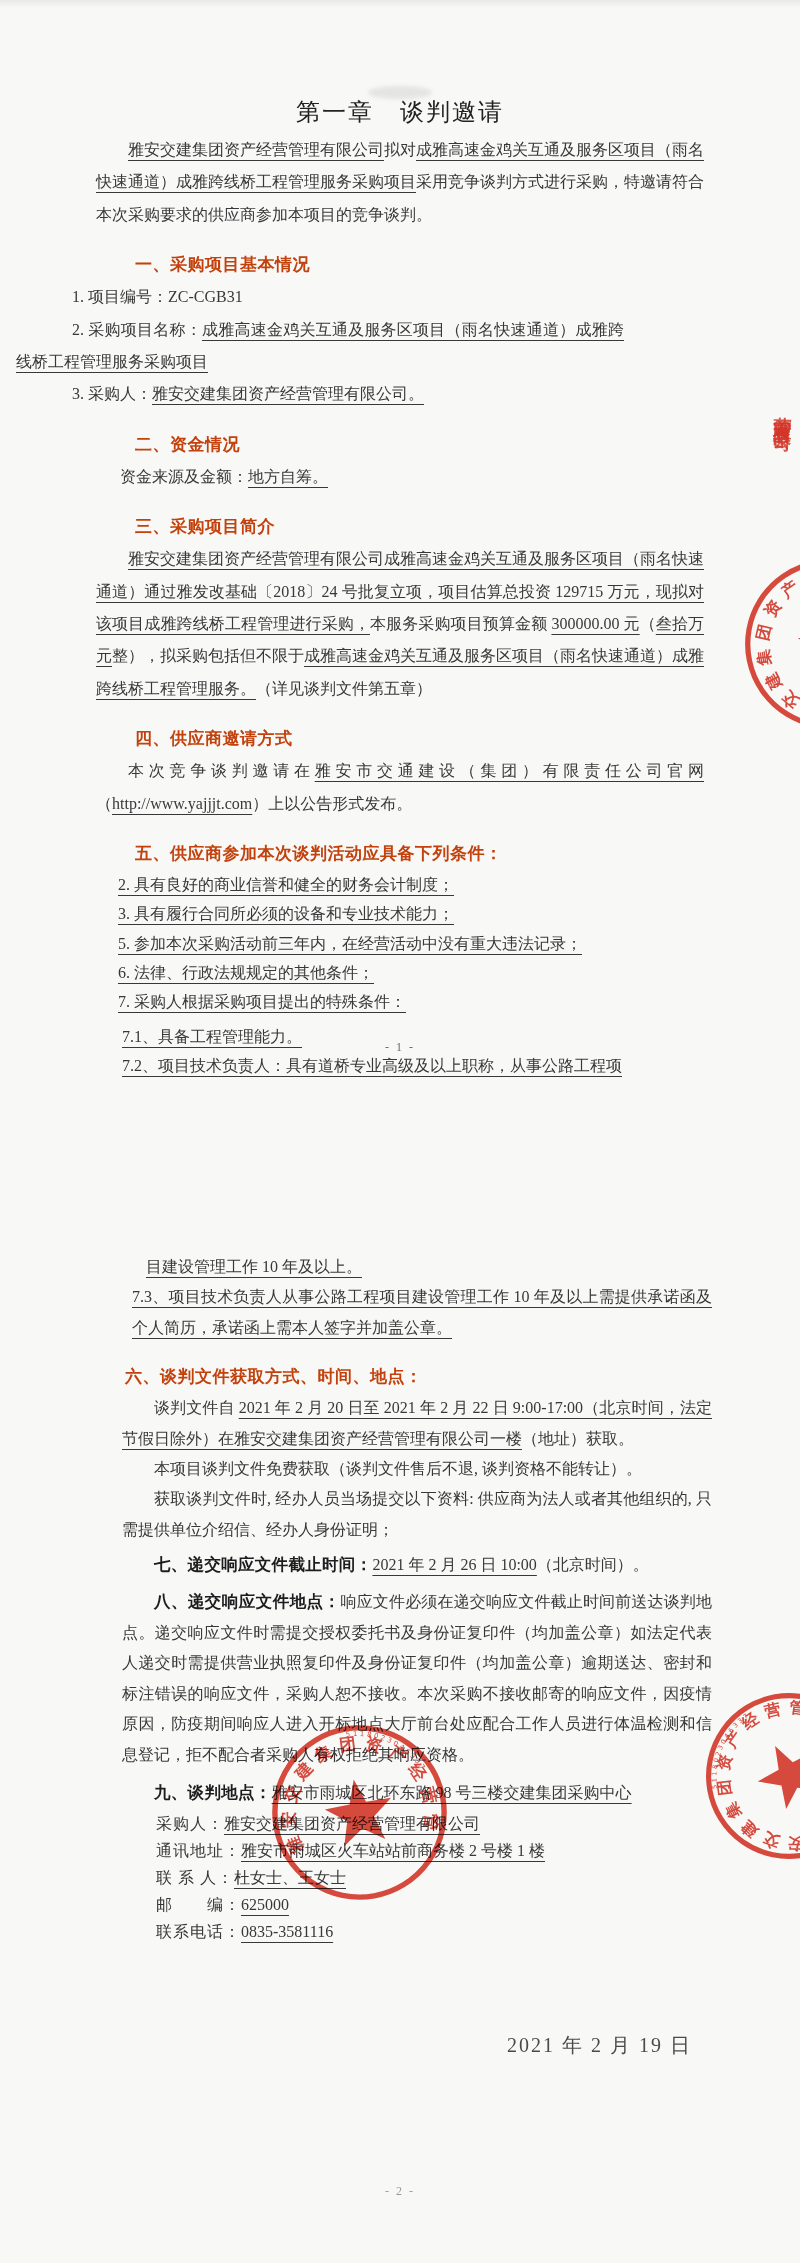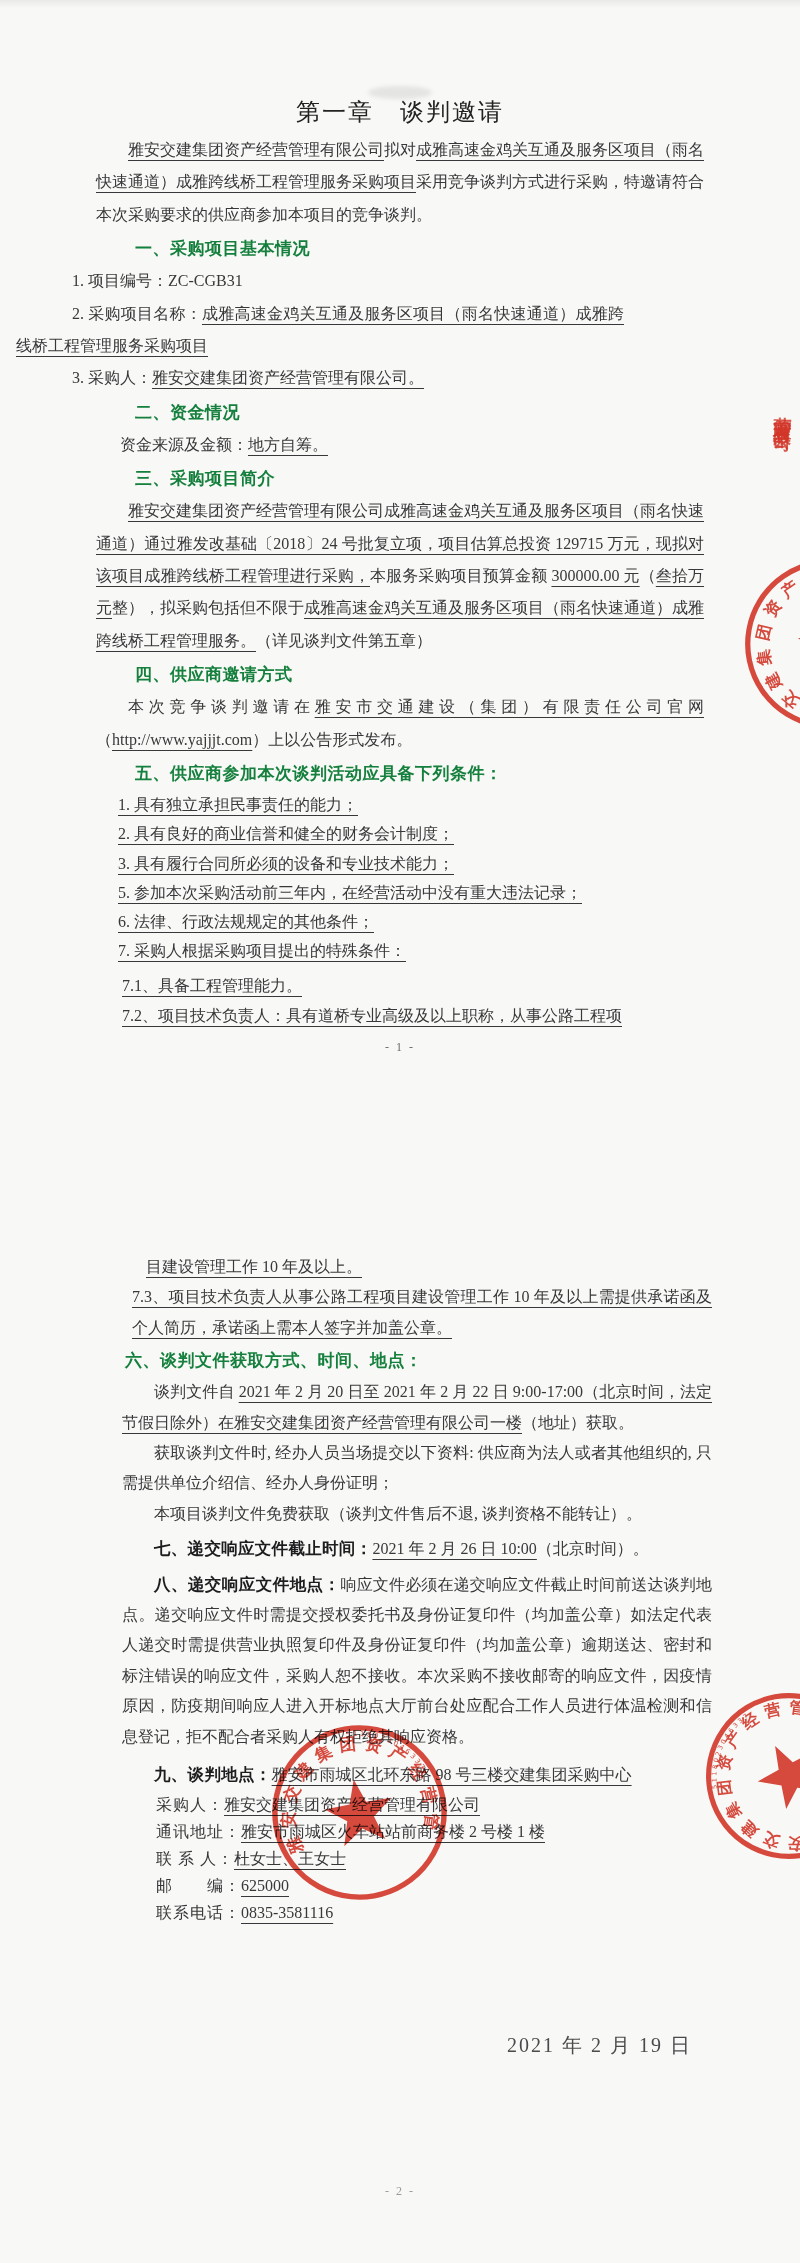--- a/index.html
+++ b/index.html
@@ -31,28 +31,28 @@
     font-family:"Liberation Serif","DejaVu Serif",serif;
     letter-spacing:2px;
   }
   .body-block{margin:0 96px;width:608px;font-size:16px;line-height:32.4px;text-align:justify;}
   .p2 .body-block{margin:0 88px 0 122px;width:590px;line-height:30.4px;}
   .ind2{text-indent:2em;}
   .ind35{text-indent:3.5em;margin-left:16px;}
   .ind15{text-indent:1.5em;}
   p{margin:0;}
   .sec-h{
-    margin:2px 96px 0 135px;width:570px;
+    margin:18px 96px 0 135px;width:570px;
     font-family:"Liberation Sans","DejaVu Sans",sans-serif;
-    font-weight:bold;font-size:17px;color:#15803d;
+    font-weight:bold;font-size:17px;color:#c2410c;
     line-height:32px;letter-spacing:.5px;
   }
   .p2 .sec-h{margin-left:125px;width:580px;}
   .sec-h-inline{
-    font-family:Liberation Serif, serif;
+    font-family:Liberation Mono, monospace;
     font-weight:bold;font-size:16.5px;color:#1d1d1f;letter-spacing:.3px;
   }
   .u{text-decoration:underline;text-underline-offset:5px;text-decoration-thickness:1px;}
   .cond{margin-left:22px;line-height:29.2px;}
   .cond7x{margin-left:26px;line-height:29.2px;}
   .cont-line{margin-left:24px;}
   .c73{margin-left:10px;}
   .h-with-body{margin-top:5px;}
   .contact-row{margin-left:34px;line-height:27.2px;font-size:16px;}
   .contact-row .label{letter-spacing:1px;}
@@ -105,42 +105,41 @@
     <p class="body-block ind15"><span>资金来源及金额：</span><u class="u">地方自筹。</u></p>
 
     <div class="sec-h">三、采购项目简介</div>
     <p class="body-block ind2"><u class="u">雅安交建集团资产经营管理有限公司成雅高速金鸡关互通及服务区项目（雨名快速通道）通过雅发改基础〔2018〕24 号批复立项，项目估算总投资 129715 万元，现拟对该项目成雅跨线桥工程管理进行采购，</u><span>本服务采购项目预算金额 </span><u class="u">300000.00 元</u><span>（</span><u class="u">叁拾万元</u><span>整），拟采购包括但不限于</span><u class="u">成雅高速金鸡关互通及服务区项目（雨名快速通道）成雅跨线桥工程管理服务。</u><span>（详见谈判文件第五章）</span></p>
 
     <div class="sec-h">四、供应商邀请方式</div>
     <p class="body-block ind2"><span>本次竞争谈判邀请在</span><u class="u">雅安市交通建设（集团）有限责任公司官网</u><span>（</span><u class="u">http://www.yajjjt.com</u><span>）上以公告形式发布。</span></p>
 
     <div class="sec-h">五、供应商参加本次谈判活动应具备下列条件：</div>
     <div class="body-block">
-      <p class="cond"><u class="u">1. 具有独立承担民事责任的能力；</u></p>
       <p class="cond"><u class="u">2. 具有良好的商业信誉和健全的财务会计制度；</u></p>
       <p class="cond"><u class="u">3. 具有履行合同所必须的设备和专业技术能力；</u></p>
       <p class="cond"><u class="u">5. 参加本次采购活动前三年内，在经营活动中没有重大违法记录；</u></p>
       <p class="cond"><u class="u">6. 法律、行政法规规定的其他条件；</u></p>
       <p class="cond"><u class="u">7. 采购人根据采购项目提出的特殊条件：</u></p>
       <p class="cond7x" style="margin-top:6px"><u class="u">7.1、具备工程管理能力。</u></p>
       <p class="cond7x"><u class="u">7.2、项目技术负责人：具有道桥专业高级及以上职称，从事公路工程项</u></p>
     </div>
   </div>
 
   <div class="page p2">
     <div class="body-block" style="padding-top:12px">
       <p class="cont-line"><u class="u">目建设管理工作 10 年及以上。</u></p>
       <p class="c73"><u class="u">7.3、项目技术负责人从事公路工程项目建设管理工作 10 年及以上需提供承诺函及个人简历，承诺函上需本人签字并加盖公章。</u></p>
     </div>
 
     <div class="sec-h">六、谈判文件获取方式、时间、地点：</div>
     <div class="body-block">
       <p class="ind2"><span>谈判文件自 </span><u class="u">2021 年 2 月 20 日至 2021 年 2 月 22 日 9:00-17:00（北京时间，法定节假日除外）在雅安交建集团资产经营管理有限公司一楼</u><span>（地址）获取。</span></p>
+      <p class="ind2"><span>本项目谈判文件免费获取（谈判文件售后不退, 谈判资格不能转让）。</span></p>
       <p class="ind2"><span>获取谈判文件时, 经办人员当场提交以下资料: 供应商为法人或者其他组织的, 只需提供单位介绍信、经办人身份证明；</span></p>
-      <p class="ind2"><span>本项目谈判文件免费获取（谈判文件售后不退, 谈判资格不能转让）。</span></p>
       <p class="ind2 h-with-body"><span class="sec-h-inline">七、递交响应文件截止时间：</span><u class="u">2021 年 2 月 26 日 10:00</u><span>（北京时间）。</span></p>
       <p class="ind2 h-with-body"><span class="sec-h-inline">八、递交响应文件地点：</span><span>响应文件必须在递交响应文件截止时间前送达谈判地点。递交响应文件时需提交授权委托书及身份证复印件（均加盖公章）如法定代表人递交时需提供营业执照复印件及身份证复印件（均加盖公章）逾期送达、密封和标注错误的响应文件，采购人恕不接收。本次采购不接收邮寄的响应文件，因疫情原因，防疫期间响应人进入开标地点大厅前台处应配合工作人员进行体温检测和信息登记，拒不配合者采购人有权拒绝其响应资格。</span></p>
       <p class="ind2" style="margin-top:8px"><span class="sec-h-inline">九、谈判地点：</span><u class="u">雅安市雨城区北环东路 98 号三楼交建集团采购中心</u></p>
     </div>
     <div class="body-block">
       <p class="contact-row"><span class="label">采购人：</span><u class="u">雅安交建集团资产经营管理有限公司</u></p>
       <p class="contact-row"><span class="label">通讯地址：</span><u class="u">雅安市雨城区火车站站前商务楼 2 号楼 1 楼</u></p>
       <p class="contact-row"><span class="label">联 系 人：</span><u class="u">杜女士、王女士</u></p>
       <p class="contact-row"><span class="label">邮　　编：</span><u class="u">625000</u></p>
       <p class="contact-row"><span class="label">联系电话：</span><u class="u">0835-3581116</u></p>

